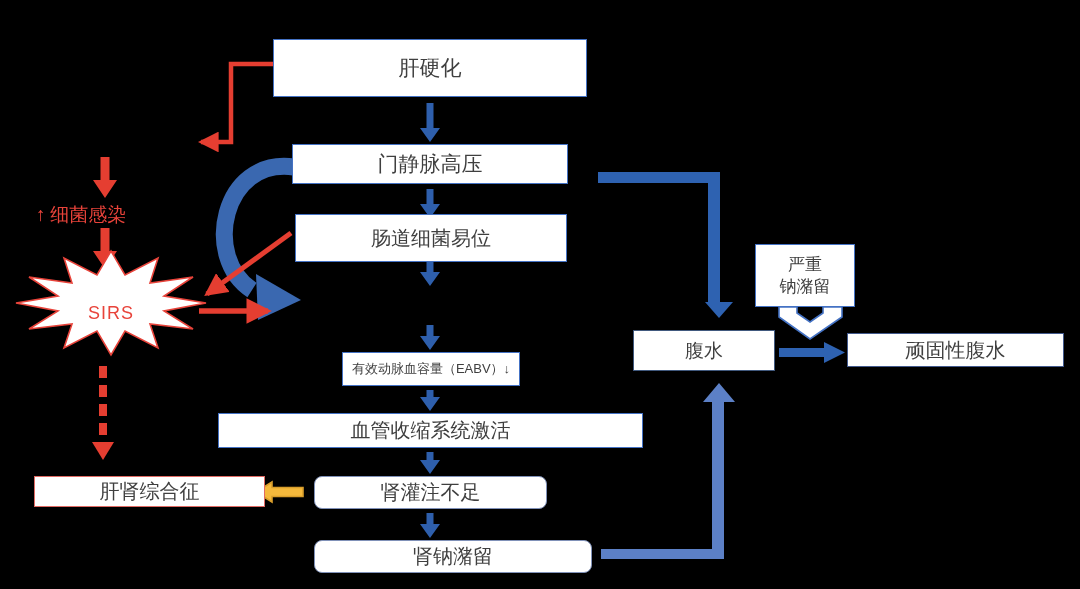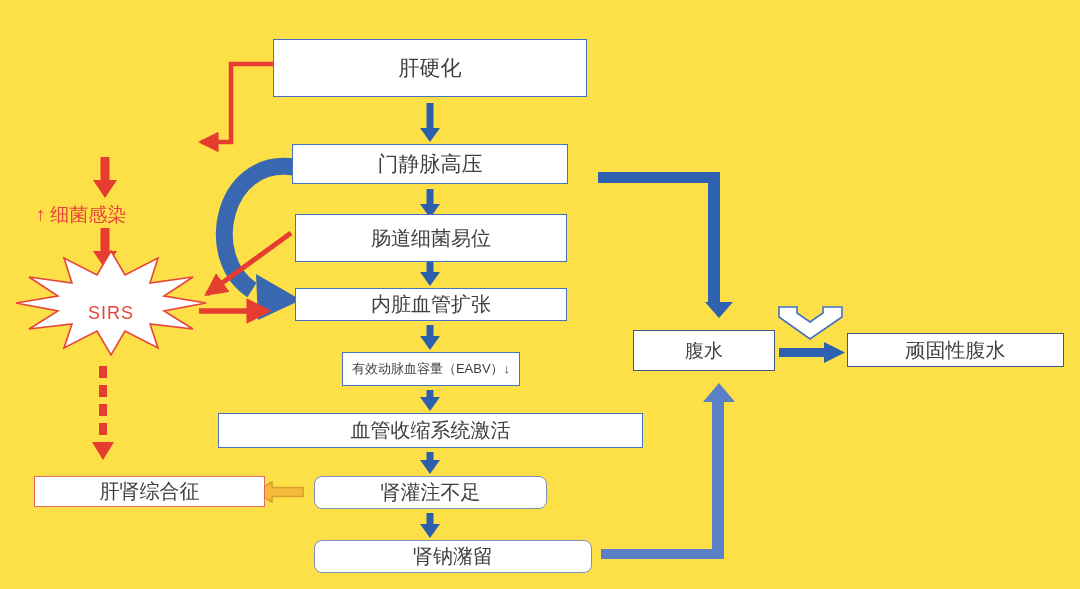--- a/index.html
+++ b/index.html
@@ -1,17 +1,17 @@
 <!DOCTYPE html>
 <html><head>
 <meta charset="utf-8">
 <style>
   html,body{margin:0;padding:0;background:#ffffff;}
   #stage{
-    position:relative;width:1080px;height:589px;background:#fde047;overflow:hidden;
+    position:relative;width:1080px;height:589px;background:#000000;overflow:hidden;
     font-family:"Liberation Sans","DejaVu Sans",sans-serif;color:#3f3f3f;
   }
   #arrow-layer{position:absolute;left:0;top:0;width:1080px;height:589px;}
   .node{
     position:absolute;box-sizing:border-box;background:#ffffff;
     display:flex;align-items:center;justify-content:center;text-align:center;
     border:1.6px solid #4472C4;color:#3f3f3f;line-height:1.25;
   }
   .node.blue    {border-color:#4472C4;}
   .node.slate   {border-color:#8091B8;border-radius:8px;}
@@ -86,23 +86,20 @@
   </div>
 
   <div class="node blue fs21" style="left:292px;top:144px;width:276px;height:40px;">
     <span>门静脉高压</span>
   </div>
 
   <div class="node blue fs20" style="left:295px;top:214px;width:272px;height:48px;">
     <span>肠道细菌易位</span>
   </div>
 
-  <div class="node blue fs20" style="left:295px;top:288px;width:272px;height:33px;">
-    <span>内脏血管扩张</span>
-  </div>
 
   <div class="node blue fs20" style="left:218px;top:413px;width:425px;height:35px;">
     <span>血管收缩系统激活</span>
   </div>
 
   <div class="node blue fs13" style="left:342px;top:352px;width:178px;height:34px;">
     <span>有效动脉血容量（EABV）↓</span>
   </div>
 
   <div class="node slate fs20" style="left:314px;top:476px;width:233px;height:33px;">
@@ -114,20 +111,24 @@
   </div>
 
   <div class="node redline fs20" style="left:22px;top:476px;width:231px;height:31px;">
     <span>肝肾综合征</span>
   </div>
 
   <div class="node navy fs19" style="left:633px;top:330px;width:142px;height:41px;">
     <span>腹水</span>
   </div>
 
+  <div class="node blue fs17" style="left:755px;top:244px;width:100px;height:63px;flex-direction:column;">
+    <span>严重</span>
+    <span>钠潴留</span>
+  </div>
 
   <div class="node navy2 fs20" style="left:847px;top:333px;width:217px;height:34px;">
     <span>顽固性腹水</span>
   </div>
 
 
   <div class="redtext fs19" style="left:36px;top:202px;font-family:Liberation Serif, serif;">↑ 细菌感染</div>
 
   <div class="sirs-label">SIRS</div>
 

